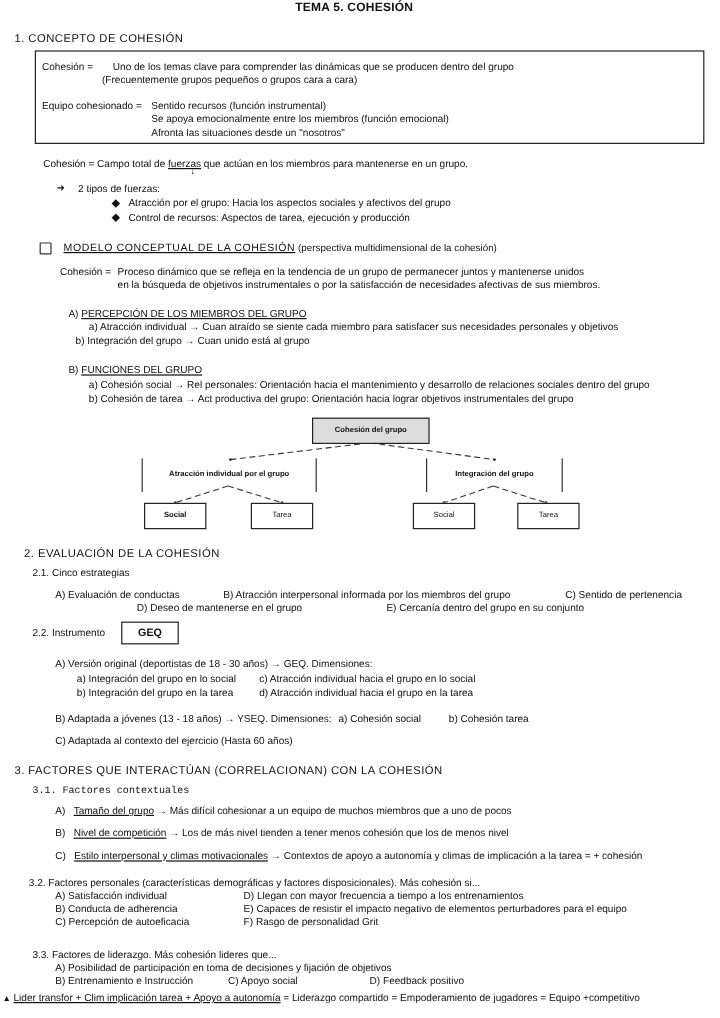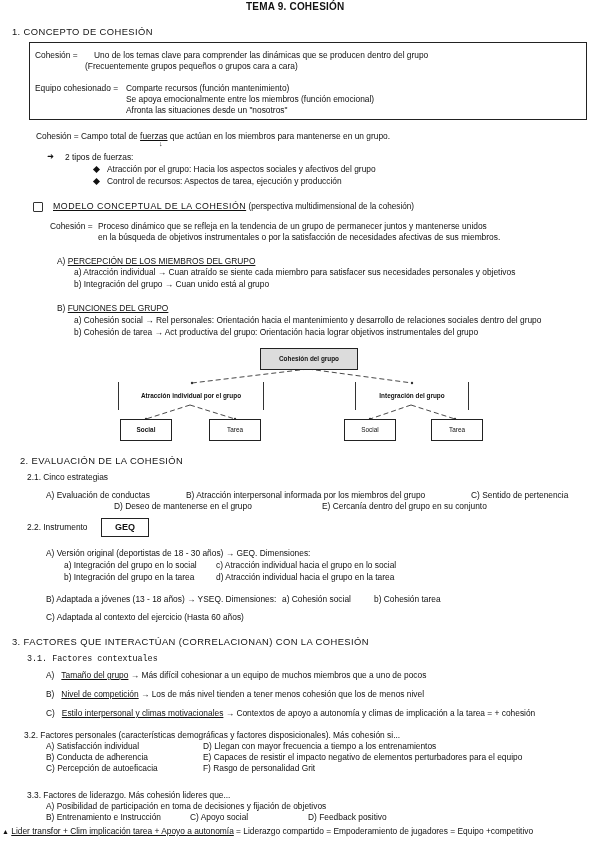--- a/index.html
+++ b/index.html
@@ -16,30 +16,30 @@
   .dg-box { position: absolute; border: 1px solid #222; font-size: 6.4px; display: flex; align-items: center;
             justify-content: center; background: #fff; }
   .dg-top { background: #dcdcdc; font-weight: bold; }
   .dg-grp { position: absolute; border-left: 1px solid #333; border-right: 1px solid #333; font-size: 6.4px; font-weight: bold;
             display:flex; align-items:center; justify-content:center; }
   .diamond { display: inline-block; width: 5px; height: 5px; background: #111; transform: rotate(45deg); margin-right: 8px; vertical-align: middle; }
 </style>
 </head>
 <body>
 
-<div class="abs title" style="left:246px; top:1px;">TEMA 9. COHESIÓN</div>
+<div class="abs title" style="left:246px; top:1px;">TEMA 5. COHESIÓN</div>
 
 <div class="abs h1" style="left:12px; top:26px;">1.  CONCEPTO DE COHESIÓN</div>
 
 <div class="box1"></div>
 <div class="abs" style="left:35px; top:50px;">Cohesión =</div>
 <div class="abs" style="left:82px; top:50px;padding-left:12px;">Uno de los temas clave para comprender las dinámicas que se producen dentro del grupo</div>
 <div class="abs" style="left:85px; top:61px;">(Frecuentemente grupos pequeños o grupos cara a cara)</div>
 <div class="abs" style="left:35px; top:83px;">Equipo cohesionado =</div>
-<div class="abs" style="left:126px; top:83px;">Comparte recursos (función mantenimiento)</div>
+<div class="abs" style="left:126px; top:83px;">Sentido recursos (función instrumental)</div>
 <div class="abs" style="left:126px; top:94px;">Se apoya emocionalmente entre los miembros (función emocional)</div>
 <div class="abs" style="left:126px; top:105px;">Afronta las situaciones desde un "nosotros"</div>
 
 <div class="abs" style="left:36px; top:131px;">
   <span>Cohesión = Campo total de </span><span class="u">fuerzas</span><span> que actúan en los miembros para mantenerse en un grupo.</span>
 </div>
 <div class="abs" style="left:159px; top:140px; font-size:7px;">↓</div>
 
 <div class="abs" style="left:47px; top:151px;">➜</div>
 <div class="abs" style="left:65px; top:152px;">2 tipos de fuerzas:</div>
@@ -50,21 +50,21 @@
 <div class="abs" style="left:53px; top:201px; font-size:8.8px;">
   <span class="u" style="letter-spacing:0.5px;">MODELO CONCEPTUAL DE LA COHESIÓN</span><span style="font-size:8.2px;"> (perspectiva multidimensional de la cohesión)</span>
 </div>
 
 <div class="abs" style="left:50px; top:221px;">Cohesión =</div>
 <div class="abs" style="left:98px; top:221px;">Proceso dinámico que se refleja en la tendencia de un grupo de permanecer juntos y mantenerse unidos</div>
 <div class="abs" style="left:98px; top:232px;">en la búsqueda de objetivos instrumentales o por la satisfacción de necesidades afectivas de sus miembros.</div>
 
 <div class="abs" style="left:57px; top:256px;"><span>A)</span> <span class="u">PERCEPCIÓN DE LOS MIEMBROS DEL GRUPO</span></div>
 <div class="abs" style="left:74px; top:267px;">a)   Atracción individual → Cuan atraído se siente cada miembro para satisfacer sus necesidades personales y objetivos</div>
-<div class="abs" style="left:74px; top:279px;">b)   Integración del grupo → Cuan unido está al grupo</div>
+<div class="abs" style="left:63px; top:279px;">b)   Integración del grupo → Cuan unido está al grupo</div>
 
 <div class="abs" style="left:57px; top:303px;"><span>B)</span> <span class="u">FUNCIONES DEL GRUPO</span></div>
 <div class="abs" style="left:74px; top:315px;">a)   Cohesión social → Rel personales: Orientación hacia el mantenimiento y desarrollo de relaciones sociales dentro del grupo</div>
 <div class="abs" style="left:74px; top:327px;">b)   Cohesión de tarea → Act productiva del grupo: Orientación hacia lograr objetivos instrumentales del grupo</div>
 
 <svg class="abs" style="left:0; top:0;" width="600" height="848">
   <g stroke="#333" stroke-width="0.9" stroke-dasharray="5,3" fill="none">
     <line x1="308" y1="369" x2="192" y2="383"></line>
     <line x1="308" y1="369" x2="412" y2="383"></line>
     <line x1="190" y1="405" x2="146" y2="419"></line>

